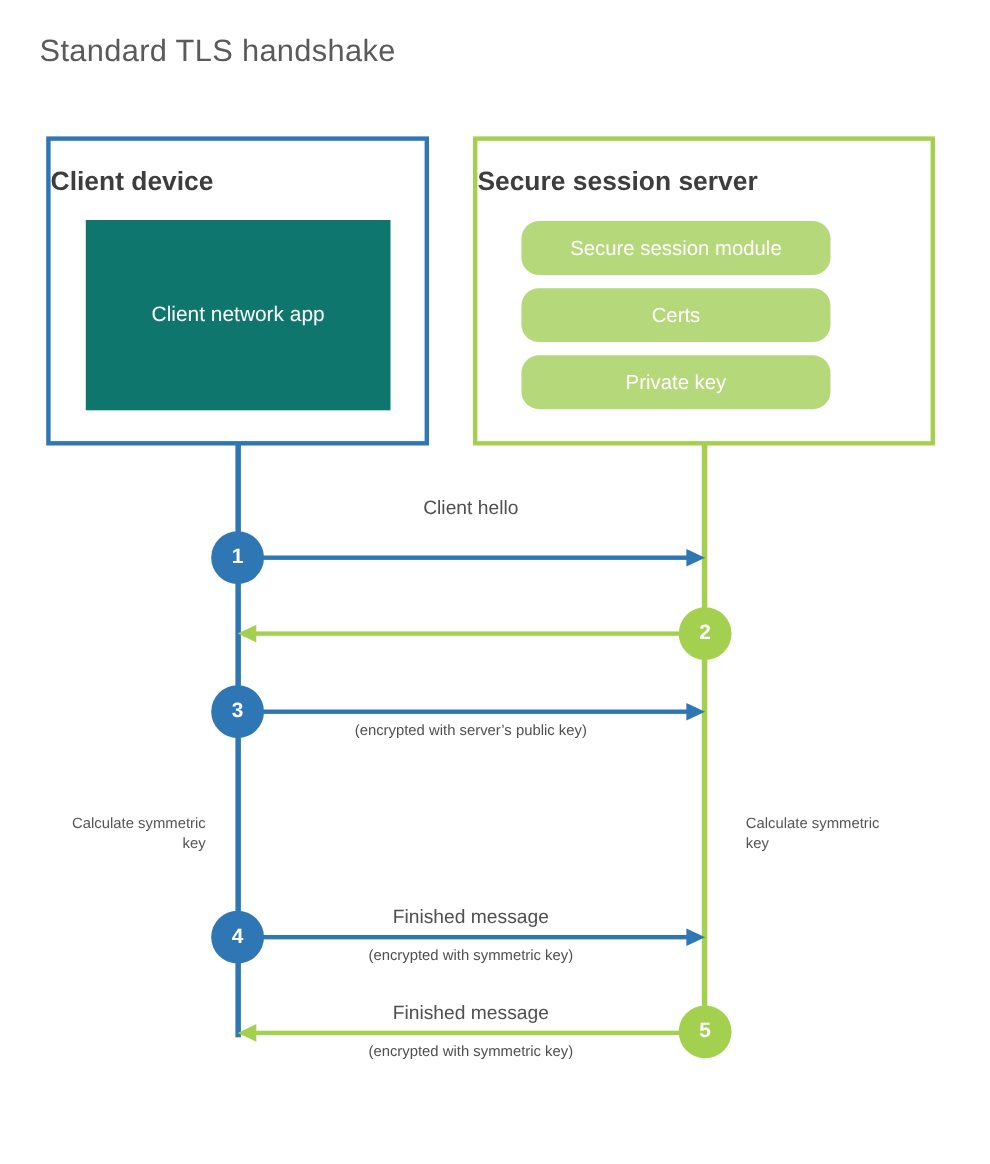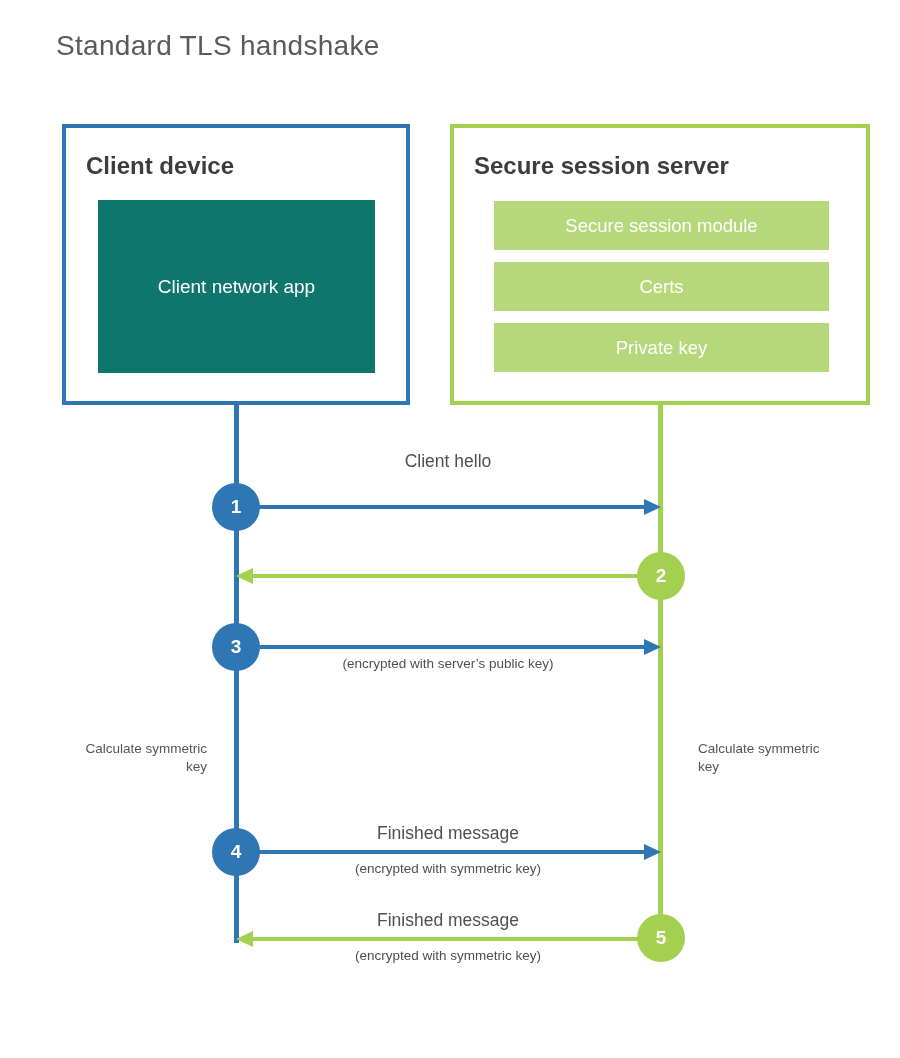--- a/index.html
+++ b/index.html
@@ -3,21 +3,21 @@
 <meta charset="utf-8">
 <style>
   html,body{margin:0;padding:0;background:#ffffff;}
   .canvas{
     position:relative;
     width:900px;height:1058px;
     background:#ffffff;
     font-family:"Liberation Sans", sans-serif;
     overflow:hidden;
   }
-  .abs{position:absolute;margin-left:20px;}
+  .abs{position:absolute;}
 
   
   .page-title{
     left:36px;top:30px;
     font-size:28px;font-weight:300;letter-spacing:.3px;
     color:#5a5a5a;
   }
 
   
   .entity-box{box-sizing:border-box;background:#fff;}
@@ -28,24 +28,25 @@
     text-align:left;font-size:24px;font-weight:bold;color:#3d3d3d;
   }
   .client-app{
     left:78px;top:200px;width:277px;height:173px;
     background:#0f766e;color:#ffffff;
     display:flex;align-items:center;justify-content:center;text-align:center;
     font-size:19px;line-height:28px;
   }
   .client-app span{display:block;max-width:200px;}
   .server-bar{
-    left:474px;width:335px;height:49px;
+    left:474px;width:281px;height:49px;
     background:#b5d87b;color:#ffffff;
     display:flex;align-items:center;justify-content:center;
     font-size:18.5px;
+    border-radius:16px;
   }
 
   
   .lifeline{width:5px;}
   .lifeline.blue{left:214px;top:404px;height:539px;background:#2f76b5;}
   .lifeline.green{left:638px;top:404px;height:534px;background:#a4d04f;}
 
   
   .msg-line{height:4px;}
   .msg-line.blue{background:#2f76b5;}

